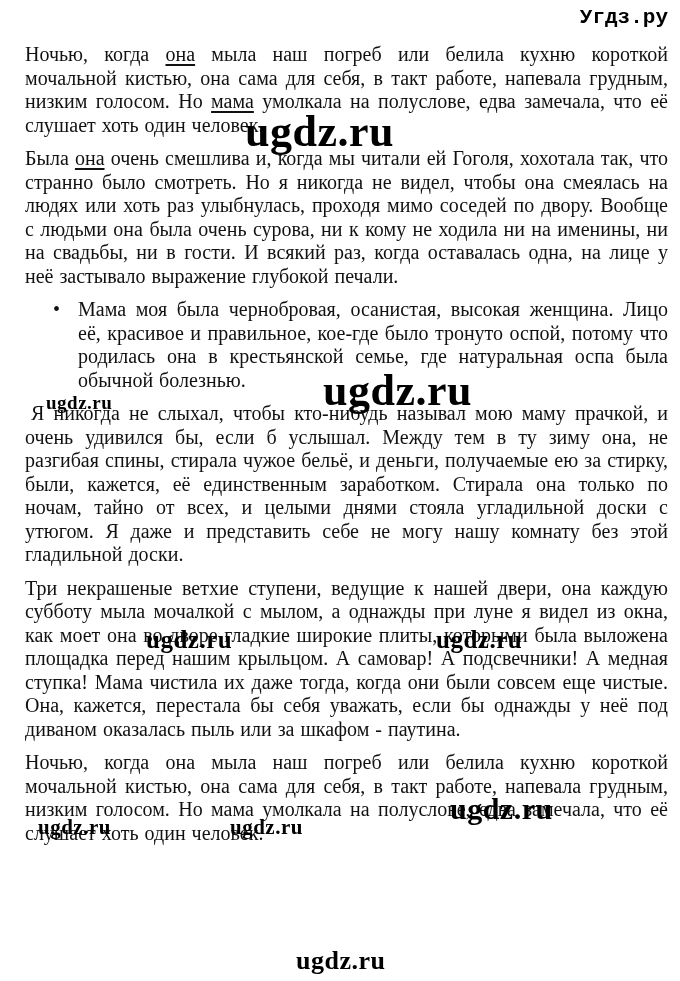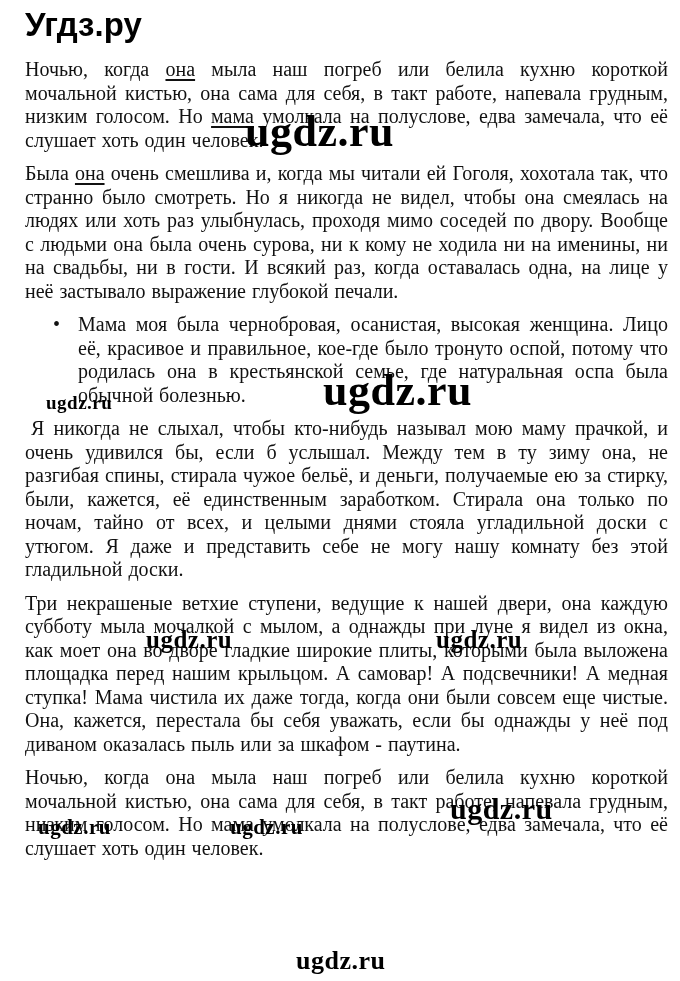--- a/index.html
+++ b/index.html
@@ -6,25 +6,25 @@
   body {
     width: 680px; height: 981px;
     background: #ffffff;
     position: relative;
     overflow: hidden;
     font-family: "Liberation Serif", serif;
     color: #111111;
   }
   .content { padding: 6px 12px 0 25px; }
   .page-title {
-    font-family: Liberation Sans, sans-serif;
+    font-family: Liberation Mono, monospace;
     font-weight: 700;
-    font-size: 33px;
+    font-size: 21px;
     color: #000000;
-    text-align: left;
+    text-align: right;
     margin: 0 0 14px 0;
   }
   .para {
     font-size: 20px;
     line-height: 23.5px;
     text-align: justify;
     margin: 0 0 10px 0;
     word-spacing: 1px;
   }
   .para.bullet-para {

